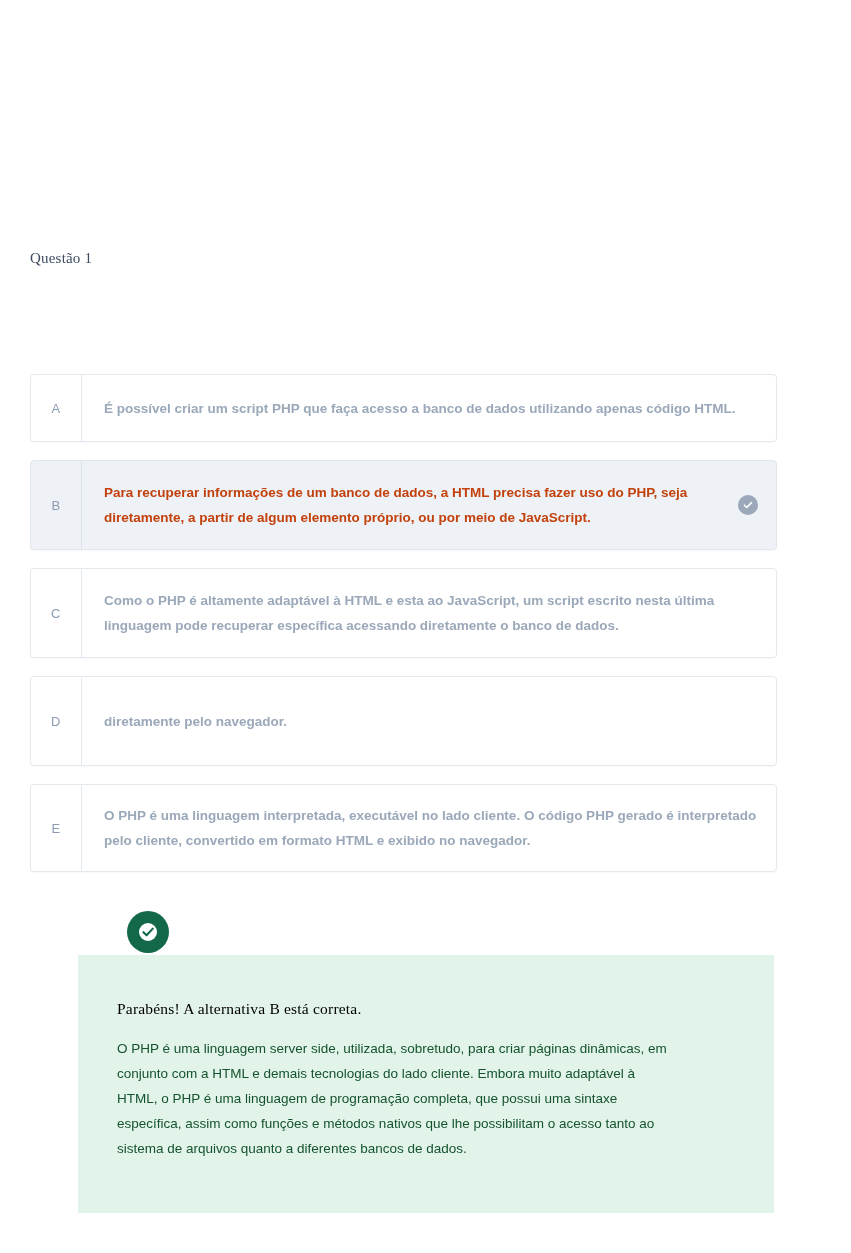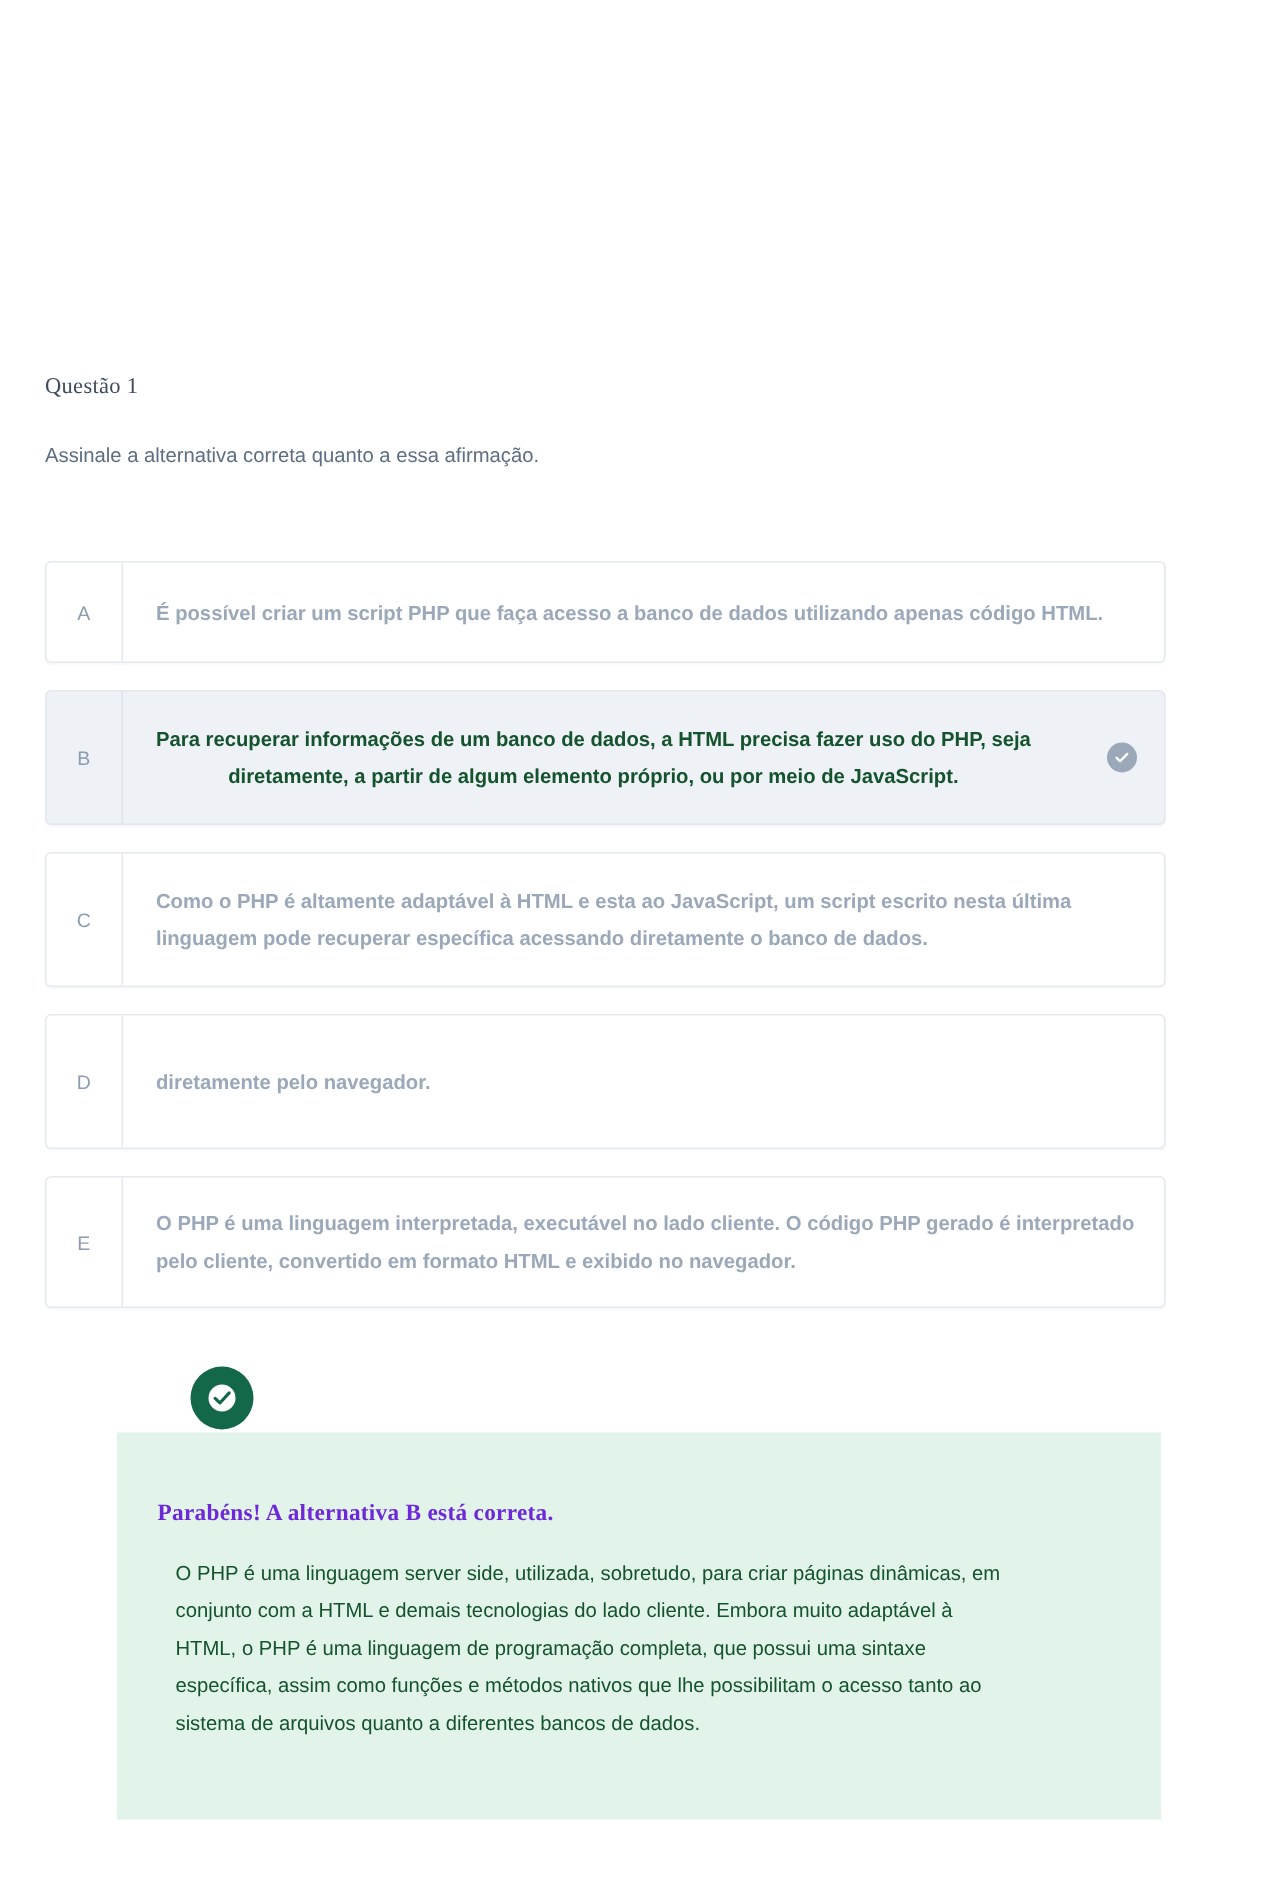--- a/index.html
+++ b/index.html
@@ -99,22 +99,21 @@
   }
 
   .alt-text {
     font-size: 13.5px;
     line-height: 25px;
     color: #9aa8b9;
     max-width: 615px;
     font-weight: bold;
   }
   .alt-card.selected .alt-text {
-    color: #14532d;
-    text-align: center;
+    color: #c2410c;
   }
   .alt-text .line {
     display: block;
     white-space: nowrap;
   }
 
   .alt-mark {
     flex: 0 0 auto;
     width: 20px;
     height: 20px;
@@ -156,27 +155,27 @@
     background: #13684a;
     display: flex;
     align-items: center;
     justify-content: center;
     z-index: 3;
   }
   .feedback-badge svg { display: block; }
 
   .feedback-title {
     position: absolute;
-    left: 105px;
+    left: 117px;
     top: 1000px;
     font-family: "Liberation Serif", serif;
-    font-weight: bold;
+    font-weight: normal;
     font-size: 15.5px;
     letter-spacing: 0.2px;
-    color: #6d28d9;
+    color: #000000;
     white-space: nowrap;
   }
 
   .feedback-body {
     position: absolute;
     left: 117px;
     top: 1036px;
     width: 600px;
     font-size: 13.5px;
     line-height: 25px;
@@ -188,21 +187,20 @@
   }
 </style>
 </head>
 <body>
 
 <div class="page">
 
   <div class="question-title">Questão 1</div>
 
   <div class="question-statement">
-    <span class="line">Assinale a alternativa correta quanto a essa afirmação.</span>
   </div>
 
   <div class="alternatives">
 
     <div class="alt-card h-a">
       <div class="alt-letter">A</div>
       <div class="alt-body">
         <div class="alt-text">
           <span class="line">É possível criar um script PHP que faça acesso a banco de dados utilizando apenas código HTML.</span>
         </div>

